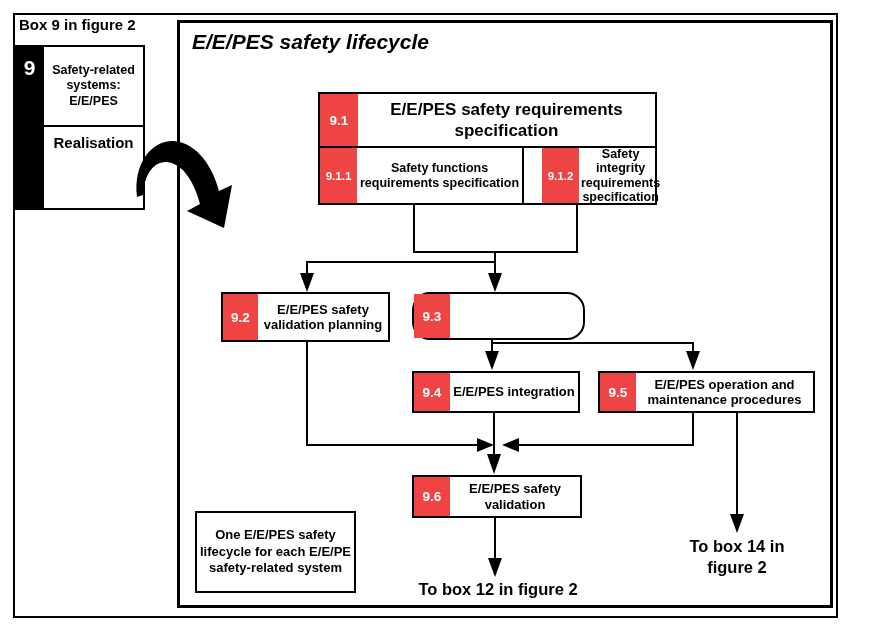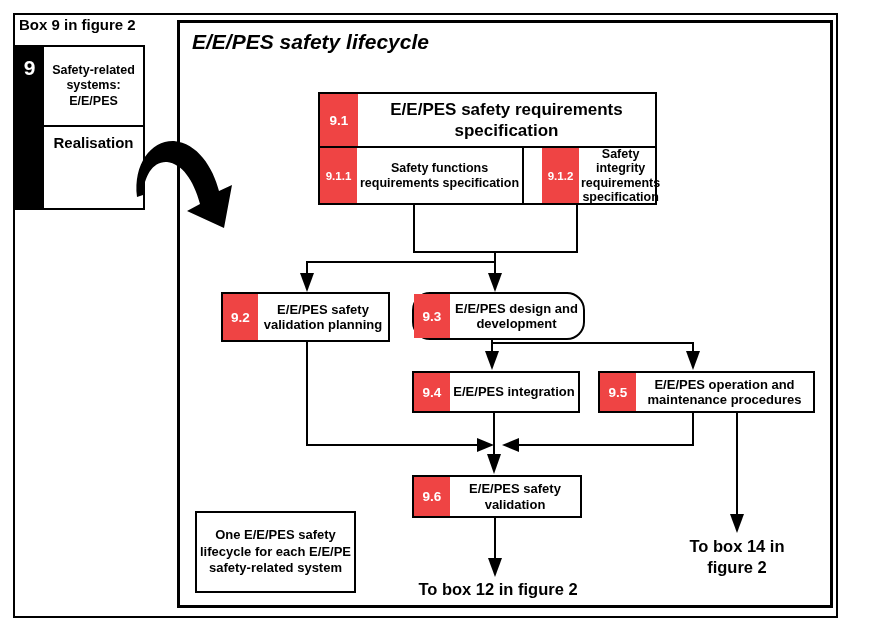--- a/index.html
+++ b/index.html
@@ -98,21 +98,20 @@
     <div class="cnt sub">Safety integrity requirements specification</div>
   </div>
 
   <div class="fbox" style="left:221px;top:292px;width:169px;height:50px;">
     <div class="tag" style="width:35px;">9.2</div>
     <div class="cnt">E/E/PES safety validation planning</div>
   </div>
 
   <div class="fbox" style="left:412px;top:292px;width:173px;height:48px;border-radius:18px;">
     <div class="tag" style="width:36px;">9.3</div>
-    <div class="cnt">E/E/PES design and development</div>
   </div>
 
   <div class="fbox" style="left:412px;top:371px;width:168px;height:42px;">
     <div class="tag" style="width:36px;">9.4</div>
     <div class="cnt">E/E/PES integration</div>
   </div>
 
   <div class="fbox" style="left:598px;top:371px;width:217px;height:42px;">
     <div class="tag" style="width:36px;">9.5</div>
     <div class="cnt">E/E/PES operation and maintenance procedures</div>

